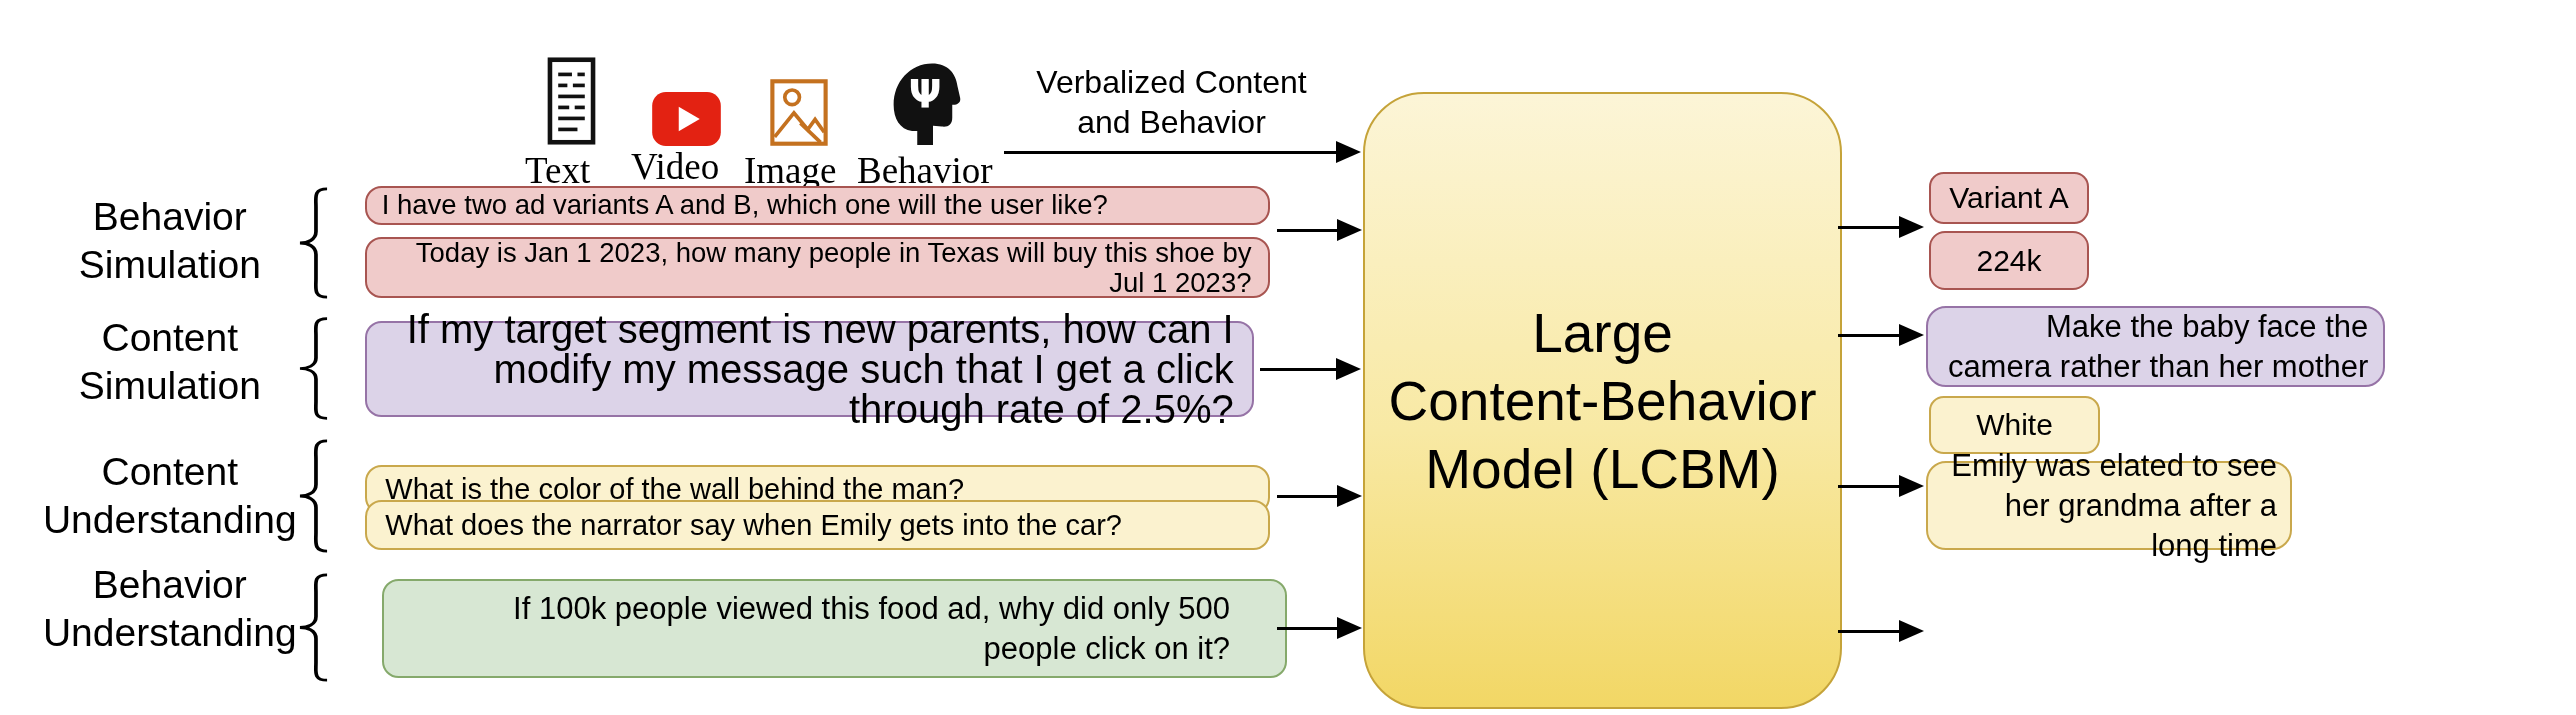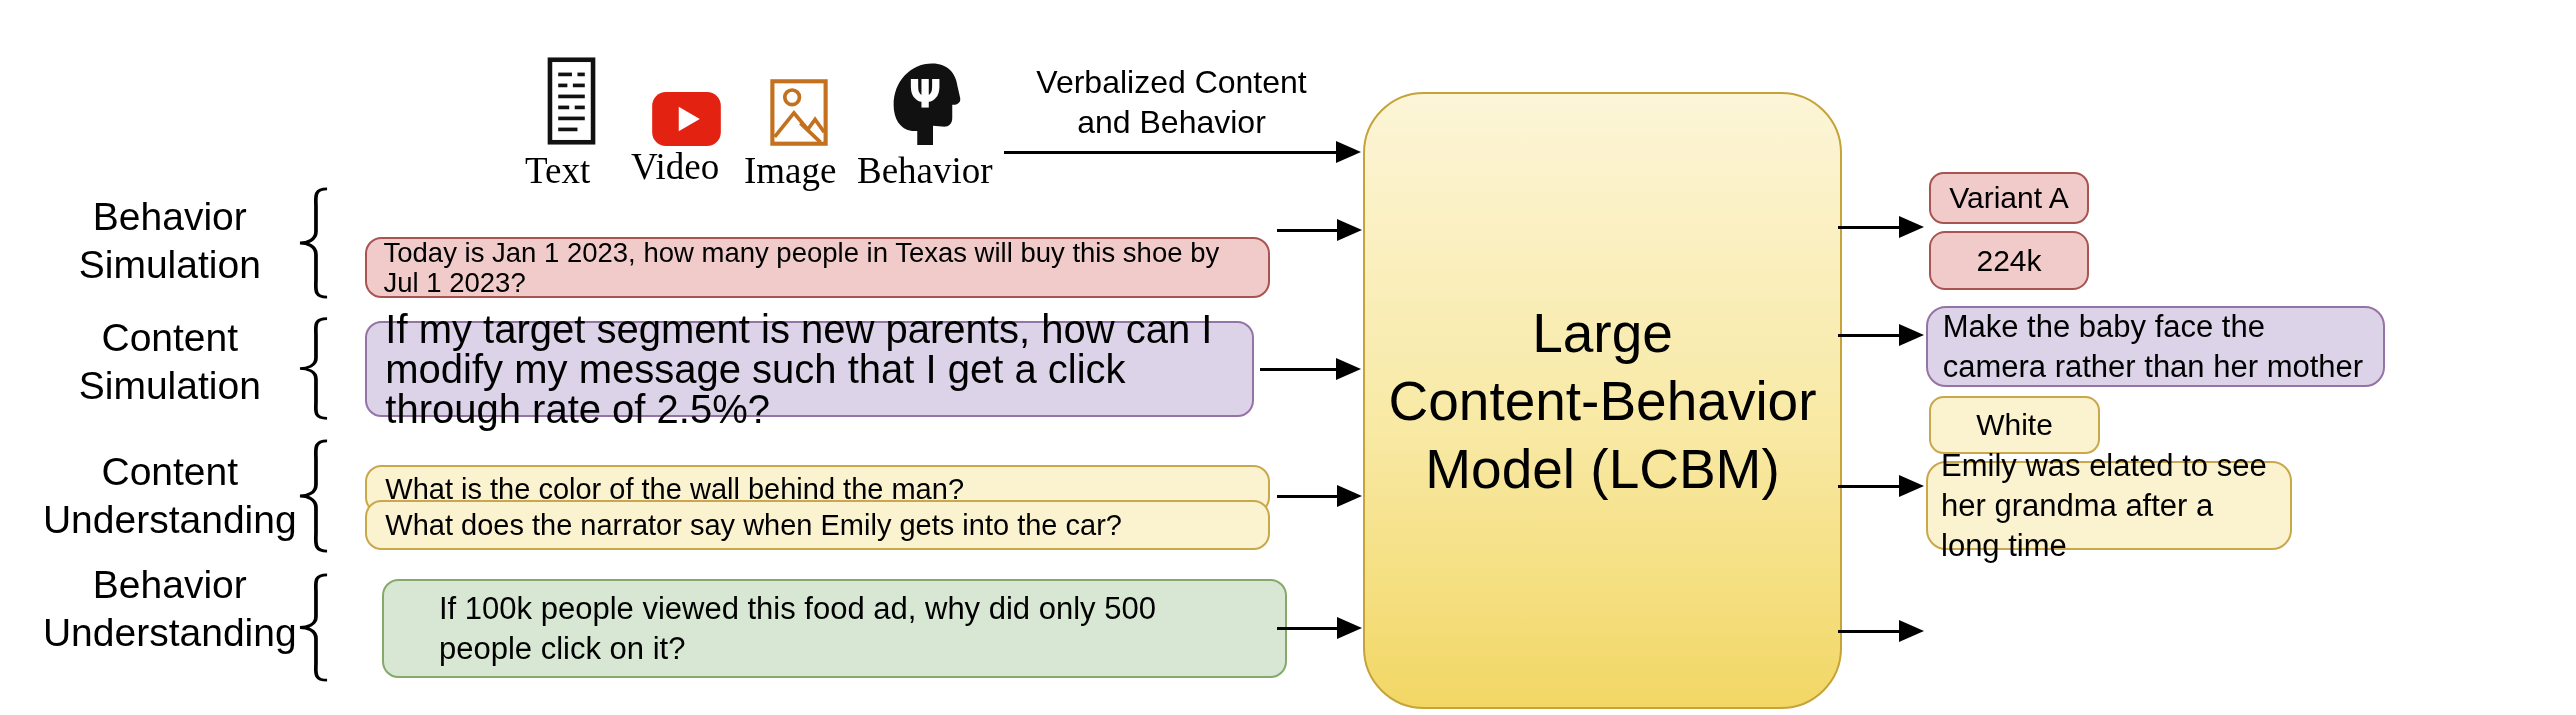--- a/index.html
+++ b/index.html
@@ -3,21 +3,21 @@
 <meta charset="utf-8">
 <style>
   html,body{margin:0;padding:0;background:#fff;}
   #canvas{
     position:relative;width:2576px;height:715px;background:#ffffff;overflow:hidden;
     font-family:"Liberation Sans","DejaVu Sans",sans-serif;color:#000;
   }
   .abs{position:absolute;box-sizing:border-box;}
   .box{
     position:absolute;box-sizing:border-box;display:flex;align-items:center;justify-content:center;
-    text-align:left;border:2.8px solid #000;border-radius:16.5px;line-height:1.18;
+    text-align:right;border:2.8px solid #000;border-radius:16.5px;line-height:1.18;
   }
   .box.leftalign{justify-content:flex-start;text-align:left;}
   .pink  {background:#F0CBCA;border-color:#A85551;}
   .purple{background:#DCD3E8;border-color:#9673A6;}
   .yellow{background:#FBF2CF;border-color:#C9A84C;}
   .green {background:#D7E7D3;border-color:#85A96B;}
   .model-box{
     position:absolute;left:1363px;top:92px;width:475px;height:613px;
     background:linear-gradient(180deg,#FCF5D7 0%,#F8E9A4 55%,#F2D765 100%);
     border:2.3px solid #C5A339;border-radius:61px;
@@ -113,20 +113,21 @@
     <svg width="37" height="116" viewBox="0 0 30 120" preserveAspectRatio="none">
       <path d="M26,3 C15,3 17,12 17,22 L17,48 C17,57 10,60 4,60 C10,60 17,63 17,72 L17,98 C17,108 15,117 26,117" fill="none" stroke="#000" stroke-width="3"></path>
     </svg>
   </div>
   <div class="brace" style="left:295px;top:572px;">
     <svg width="37" height="111" viewBox="0 0 30 120" preserveAspectRatio="none">
       <path d="M26,3 C15,3 17,12 17,22 L17,48 C17,57 10,60 4,60 C10,60 17,63 17,72 L17,98 C17,108 15,117 26,117" fill="none" stroke="#000" stroke-width="3"></path>
     </svg>
   </div>
 
+  <div class="box pink leftalign" style="left:365px;top:186px;width:905px;height:39px;font-size:27.5px;padding:0 14.7px;">I have two ad variants A and B, which one will the user like?</div>
   <div class="box pink" style="left:365px;top:237px;width:905px;height:61px;font-size:27.5px;line-height:30px;padding:0 16.5px;">Today is Jan 1 2023, how many people in Texas will buy this shoe by Jul 1 2023?</div>
 
   <div class="box purple" style="left:365px;top:321px;width:889px;height:96px;font-size:40px;line-height:40px;padding:0 18.3px;">If my target segment is new parents, how can I modify my message such that I get a click through rate of 2.5%?</div>
 
   <div class="box yellow leftalign" style="left:365px;top:445px;width:905px;height:49px;font-size:29px;padding:0 18.3px;margin-top:20px;">What is the color of the wall behind the man?</div>
   <div class="box yellow leftalign" style="left:365px;top:500px;width:905px;height:50px;font-size:29px;padding:0 18.3px;">What does the narrator say when Emily gets into the car?</div>
 
   <div class="box green" style="left:365px;top:579px;width:905px;height:99px;font-size:31px;line-height:40px;padding:0 55px;margin-left:17px;">If 100k people viewed this food ad, why did only 500 people click on it?</div>
 
   <div class="arrow" style="left:1277px;top:229px;width:61px;"></div>

